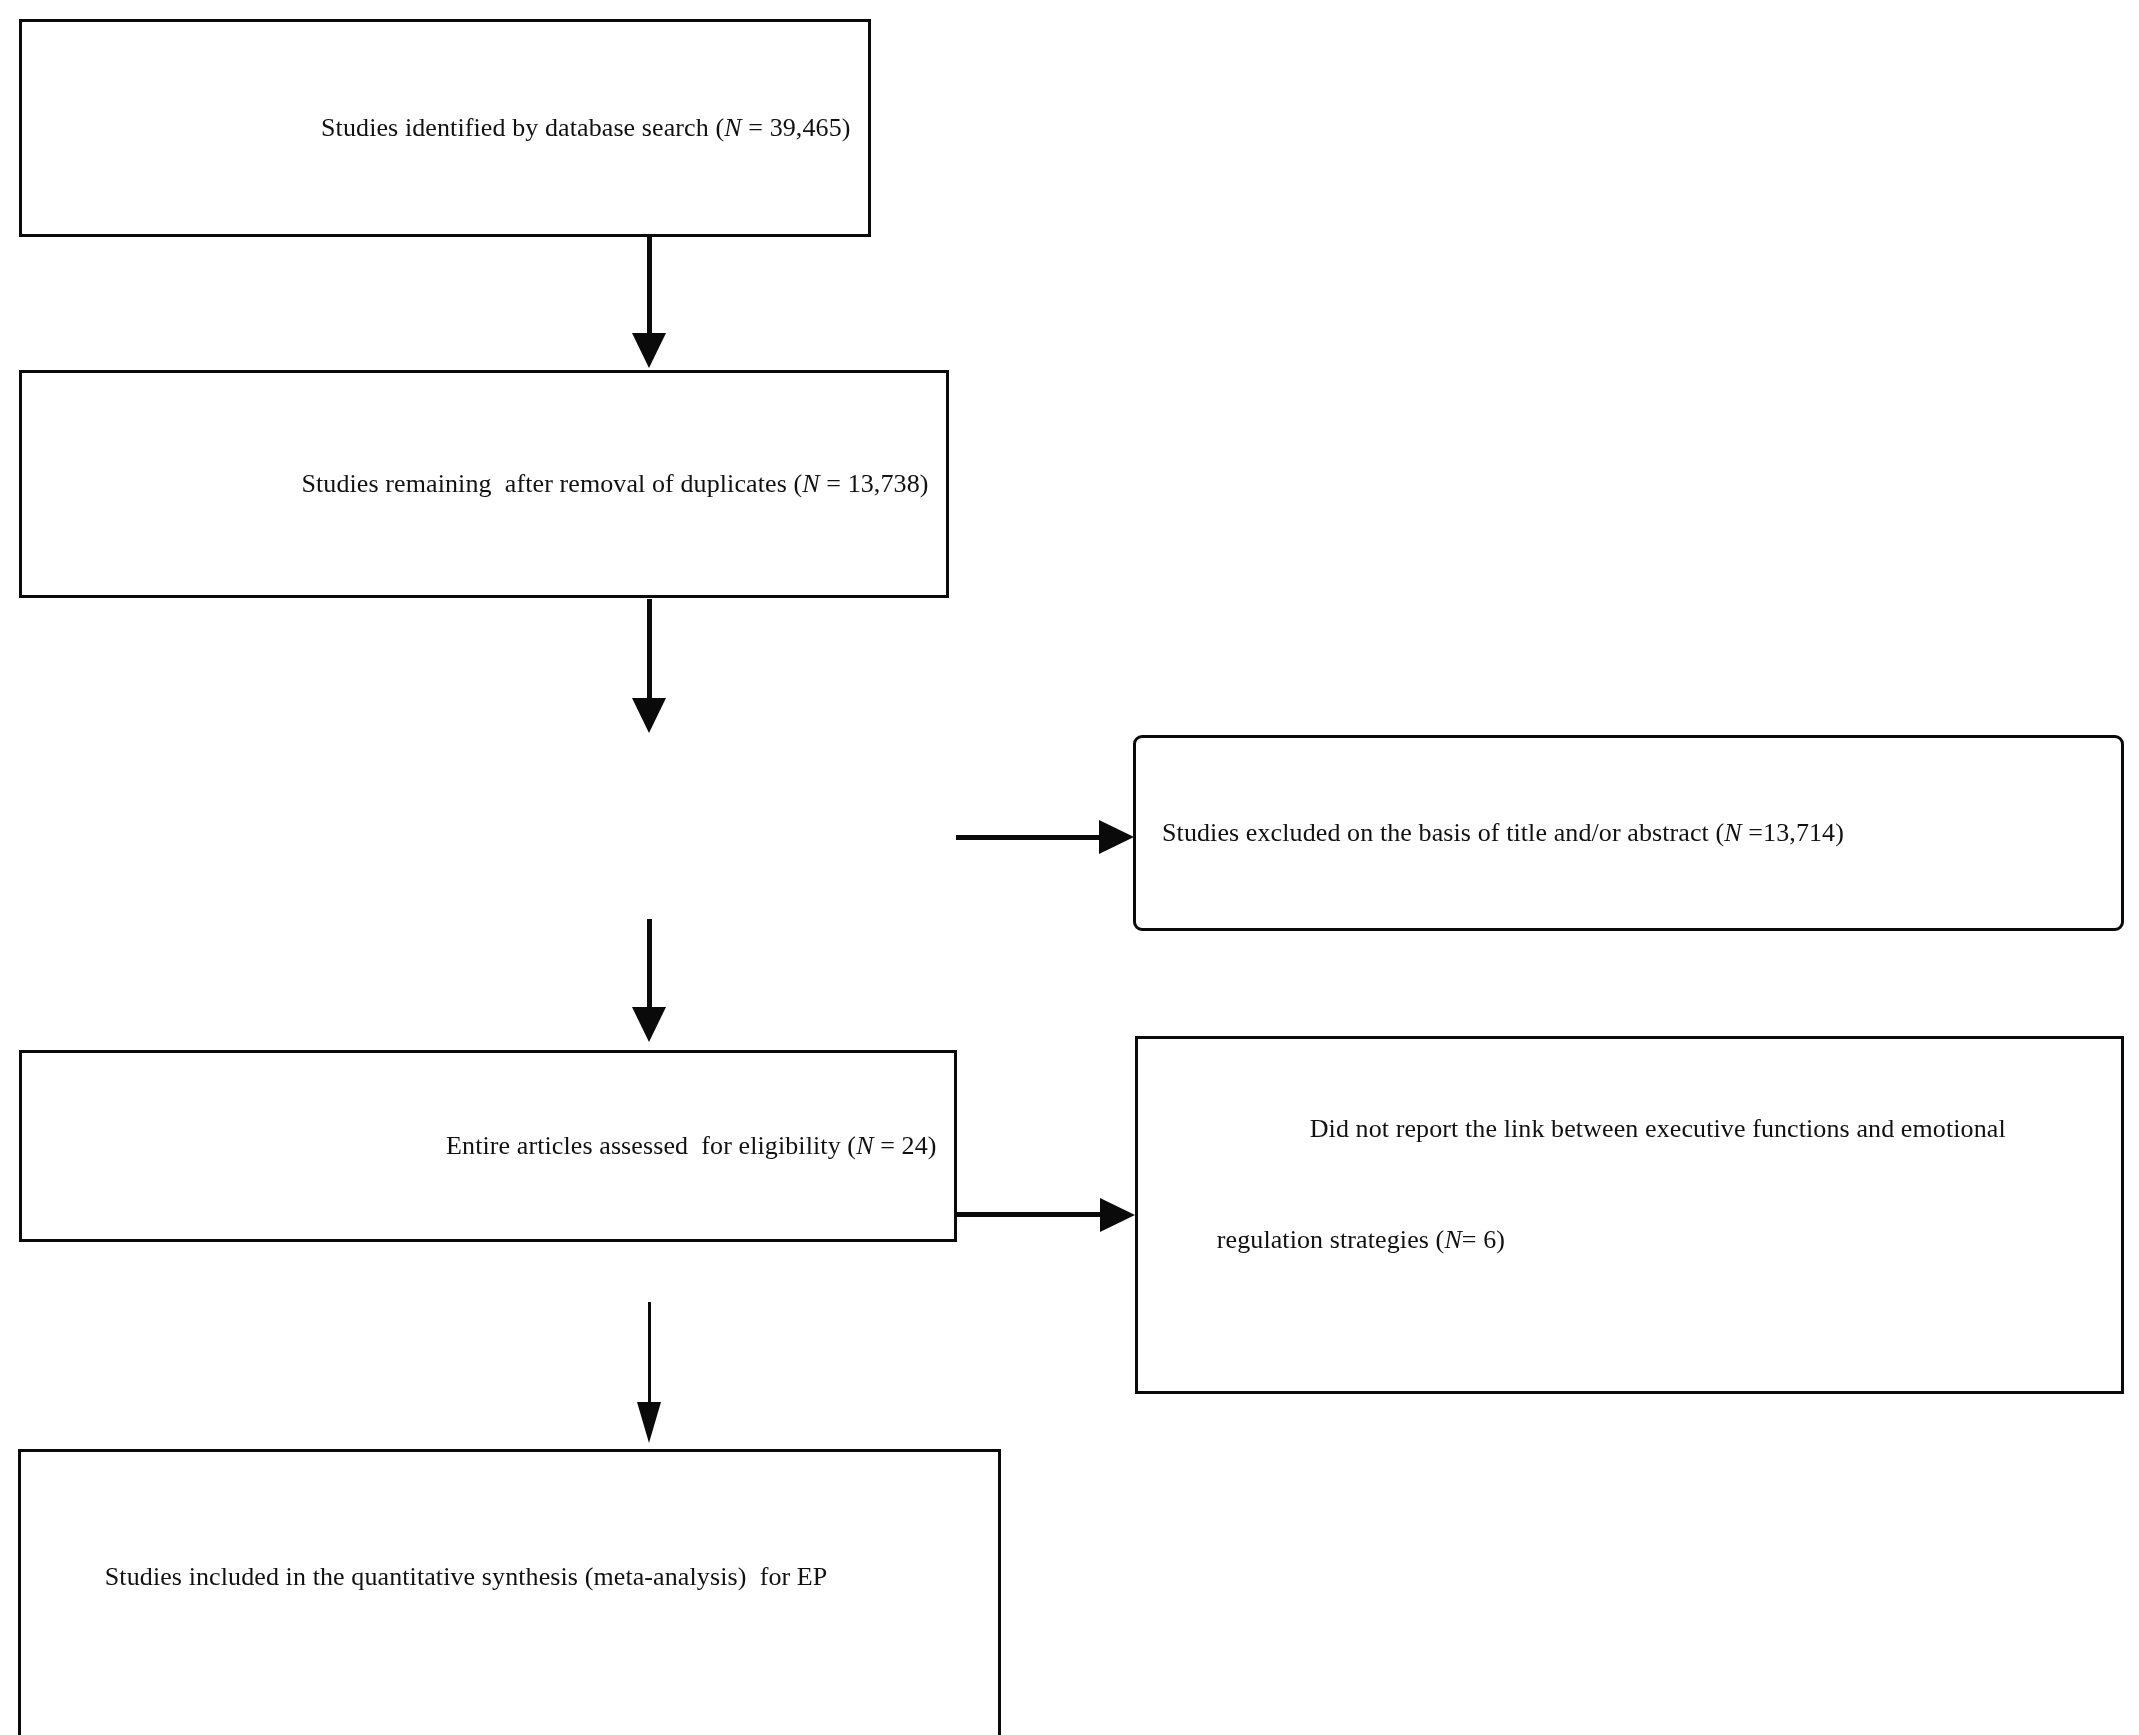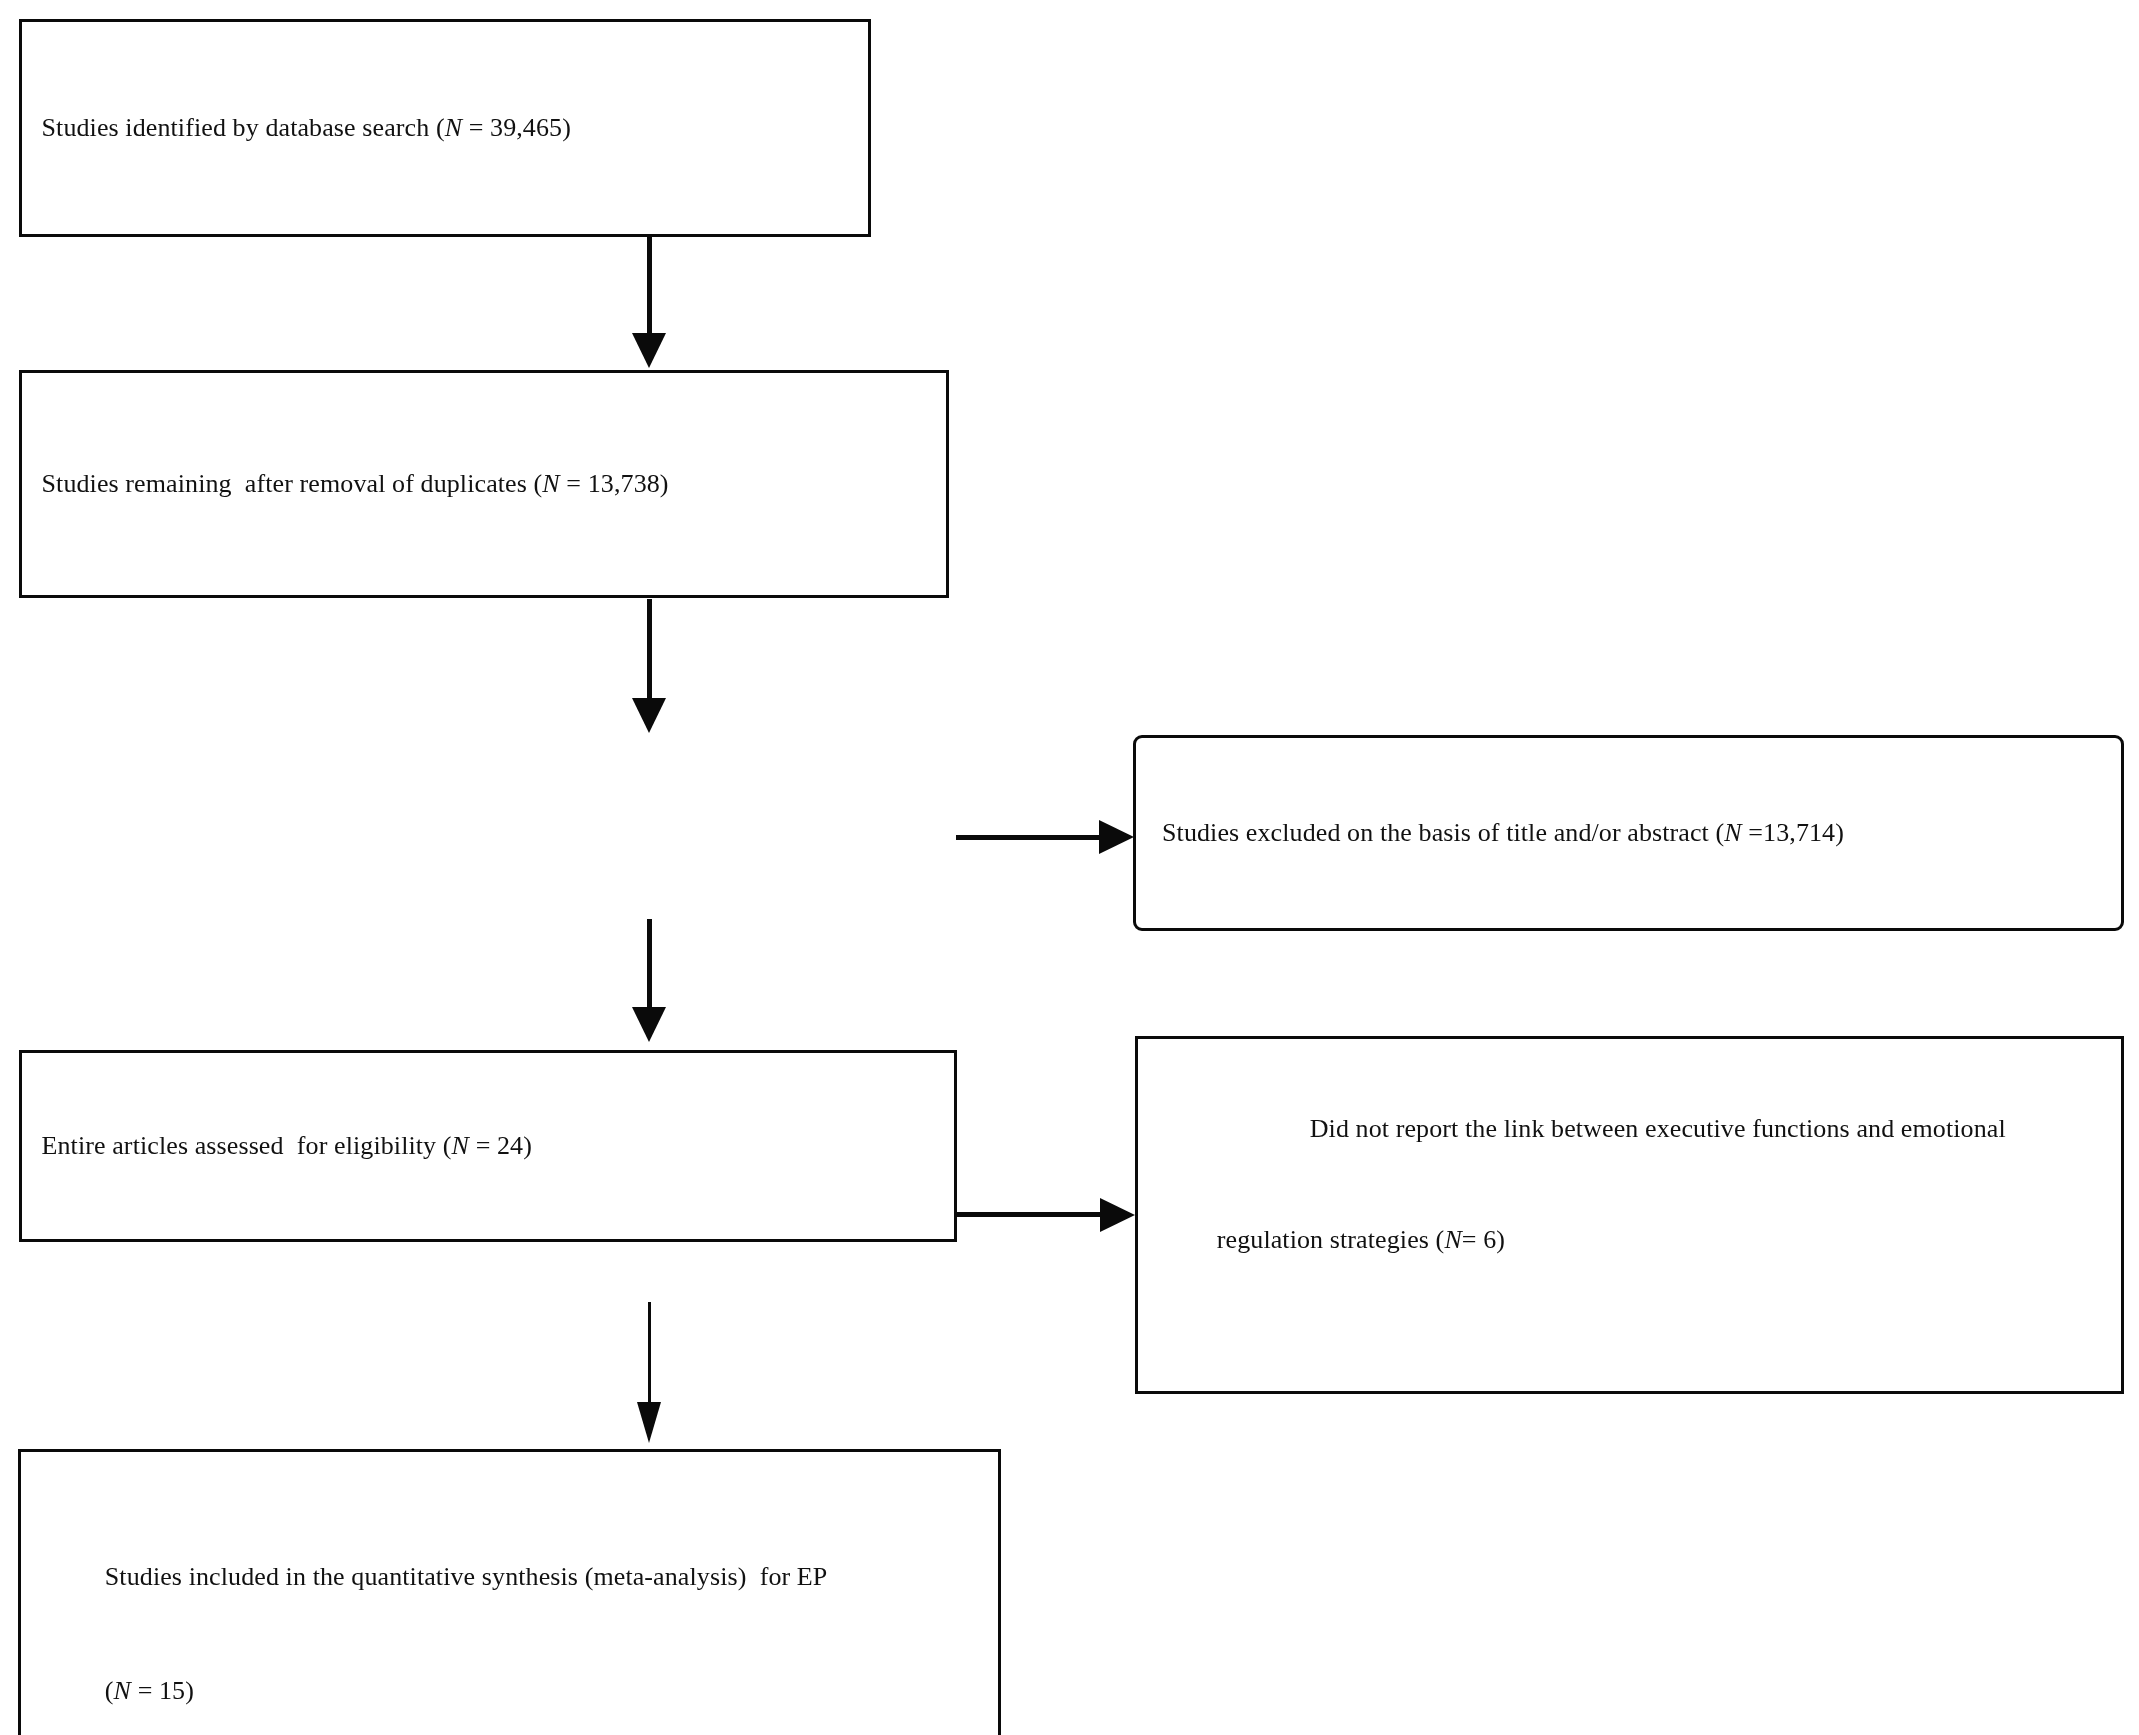--- a/index.html
+++ b/index.html
@@ -28,21 +28,21 @@
   }
   .node-text {
     display: block;
     width: 100%;
     font-size: 26px;
     line-height: 1.05;
     letter-spacing: 0.1px;
     color: #111111;
     white-space: pre-wrap;
   }
-  .pad-left { padding: 0 17px 0 20px; }
+  .pad-left { padding: 0 17px 0 29px; text-align: right; }
   .pad-right-box { padding: 0 17px 0 26px; }
 
   
   .ital { font-style: italic; }
 
   
   .v-conn {
     position: absolute;
     background: #0a0a0a;
   }
@@ -121,20 +121,17 @@
   </div>
 
   <div class="v-conn" style="left:648px; top:1302px; width:3.4px; height:106px;"></div>
   <div class="arrow-down thin" style="left:637px; top:1402px;"></div>
 
   <div class="node-box" style="left:18px; top:1449px; width:983px; height:326px; align-items:flex-start;">
     <div style="width:100%; padding:84px 17px 0 31px; box-sizing:border-box;">
       <div class="node-text">
         <span>Studies included in the quantitative synthesis (meta-analysis)  for EP</span>
       </div>
-      <div class="node-text" style="margin-top:32px;">
-        <span>(</span><span class="ital">N</span><span> = 15)</span>
-      </div>
     </div>
   </div>
 
 </div>
 
 
 </body></html>

